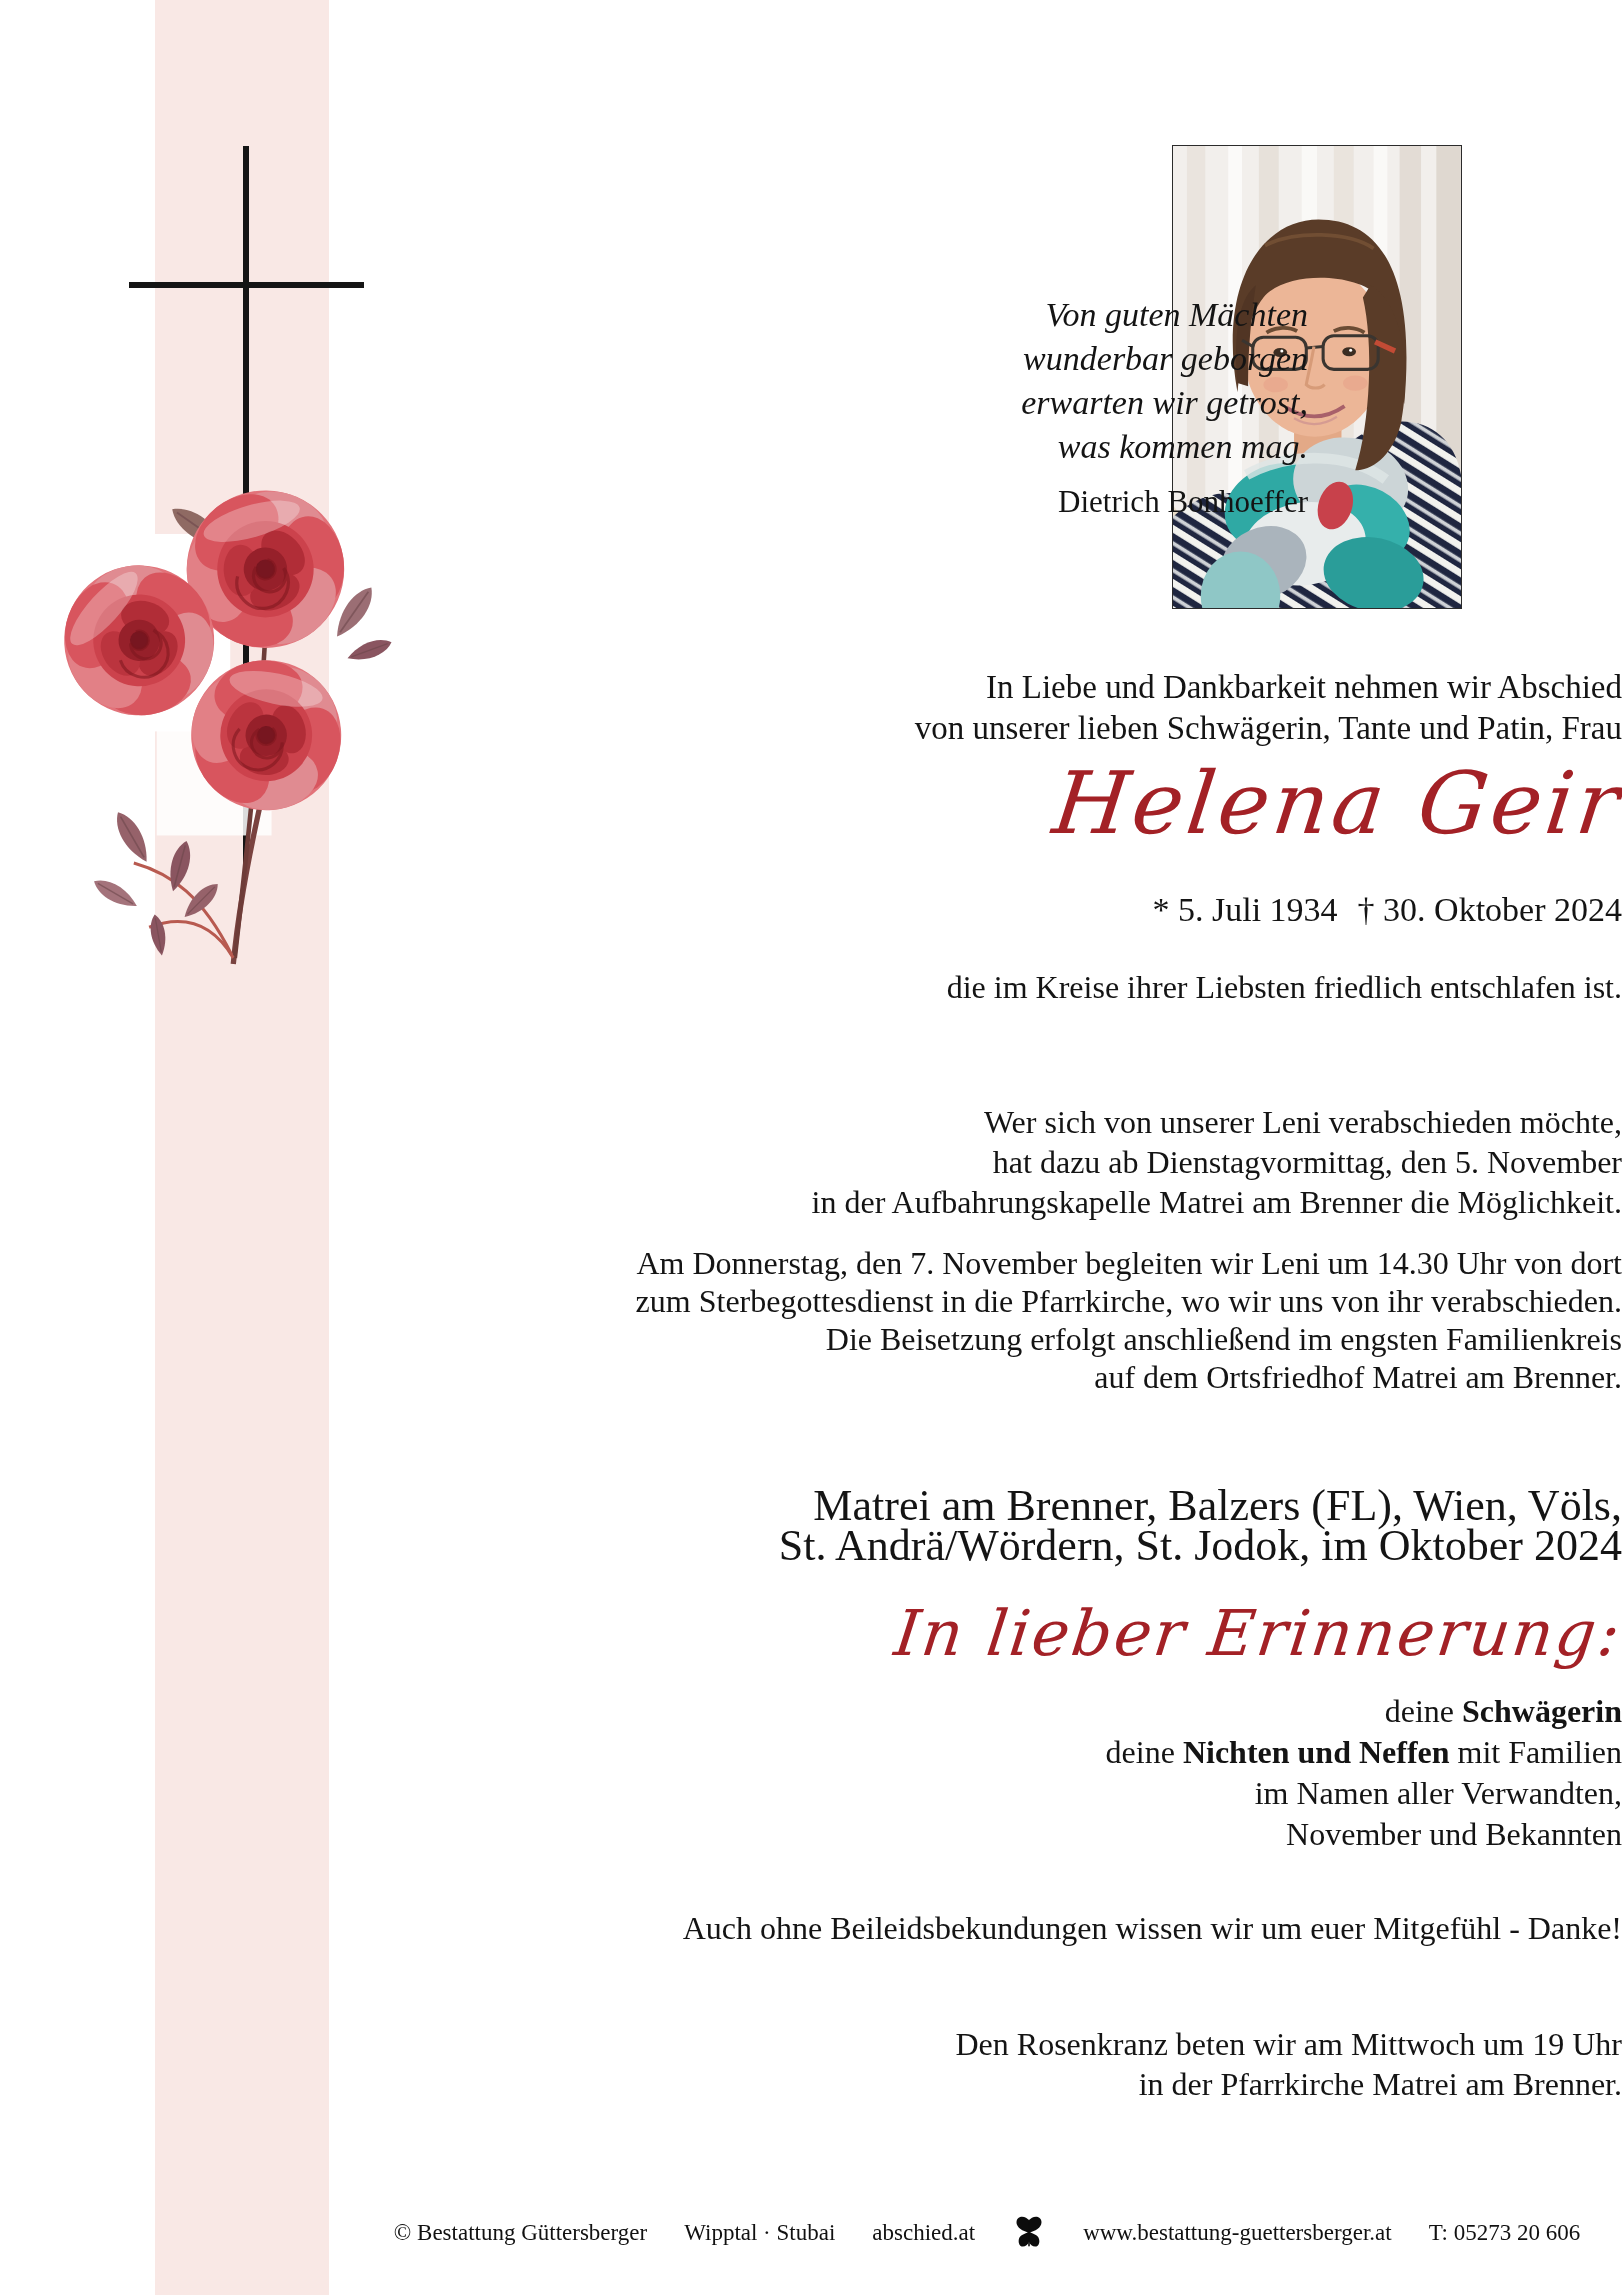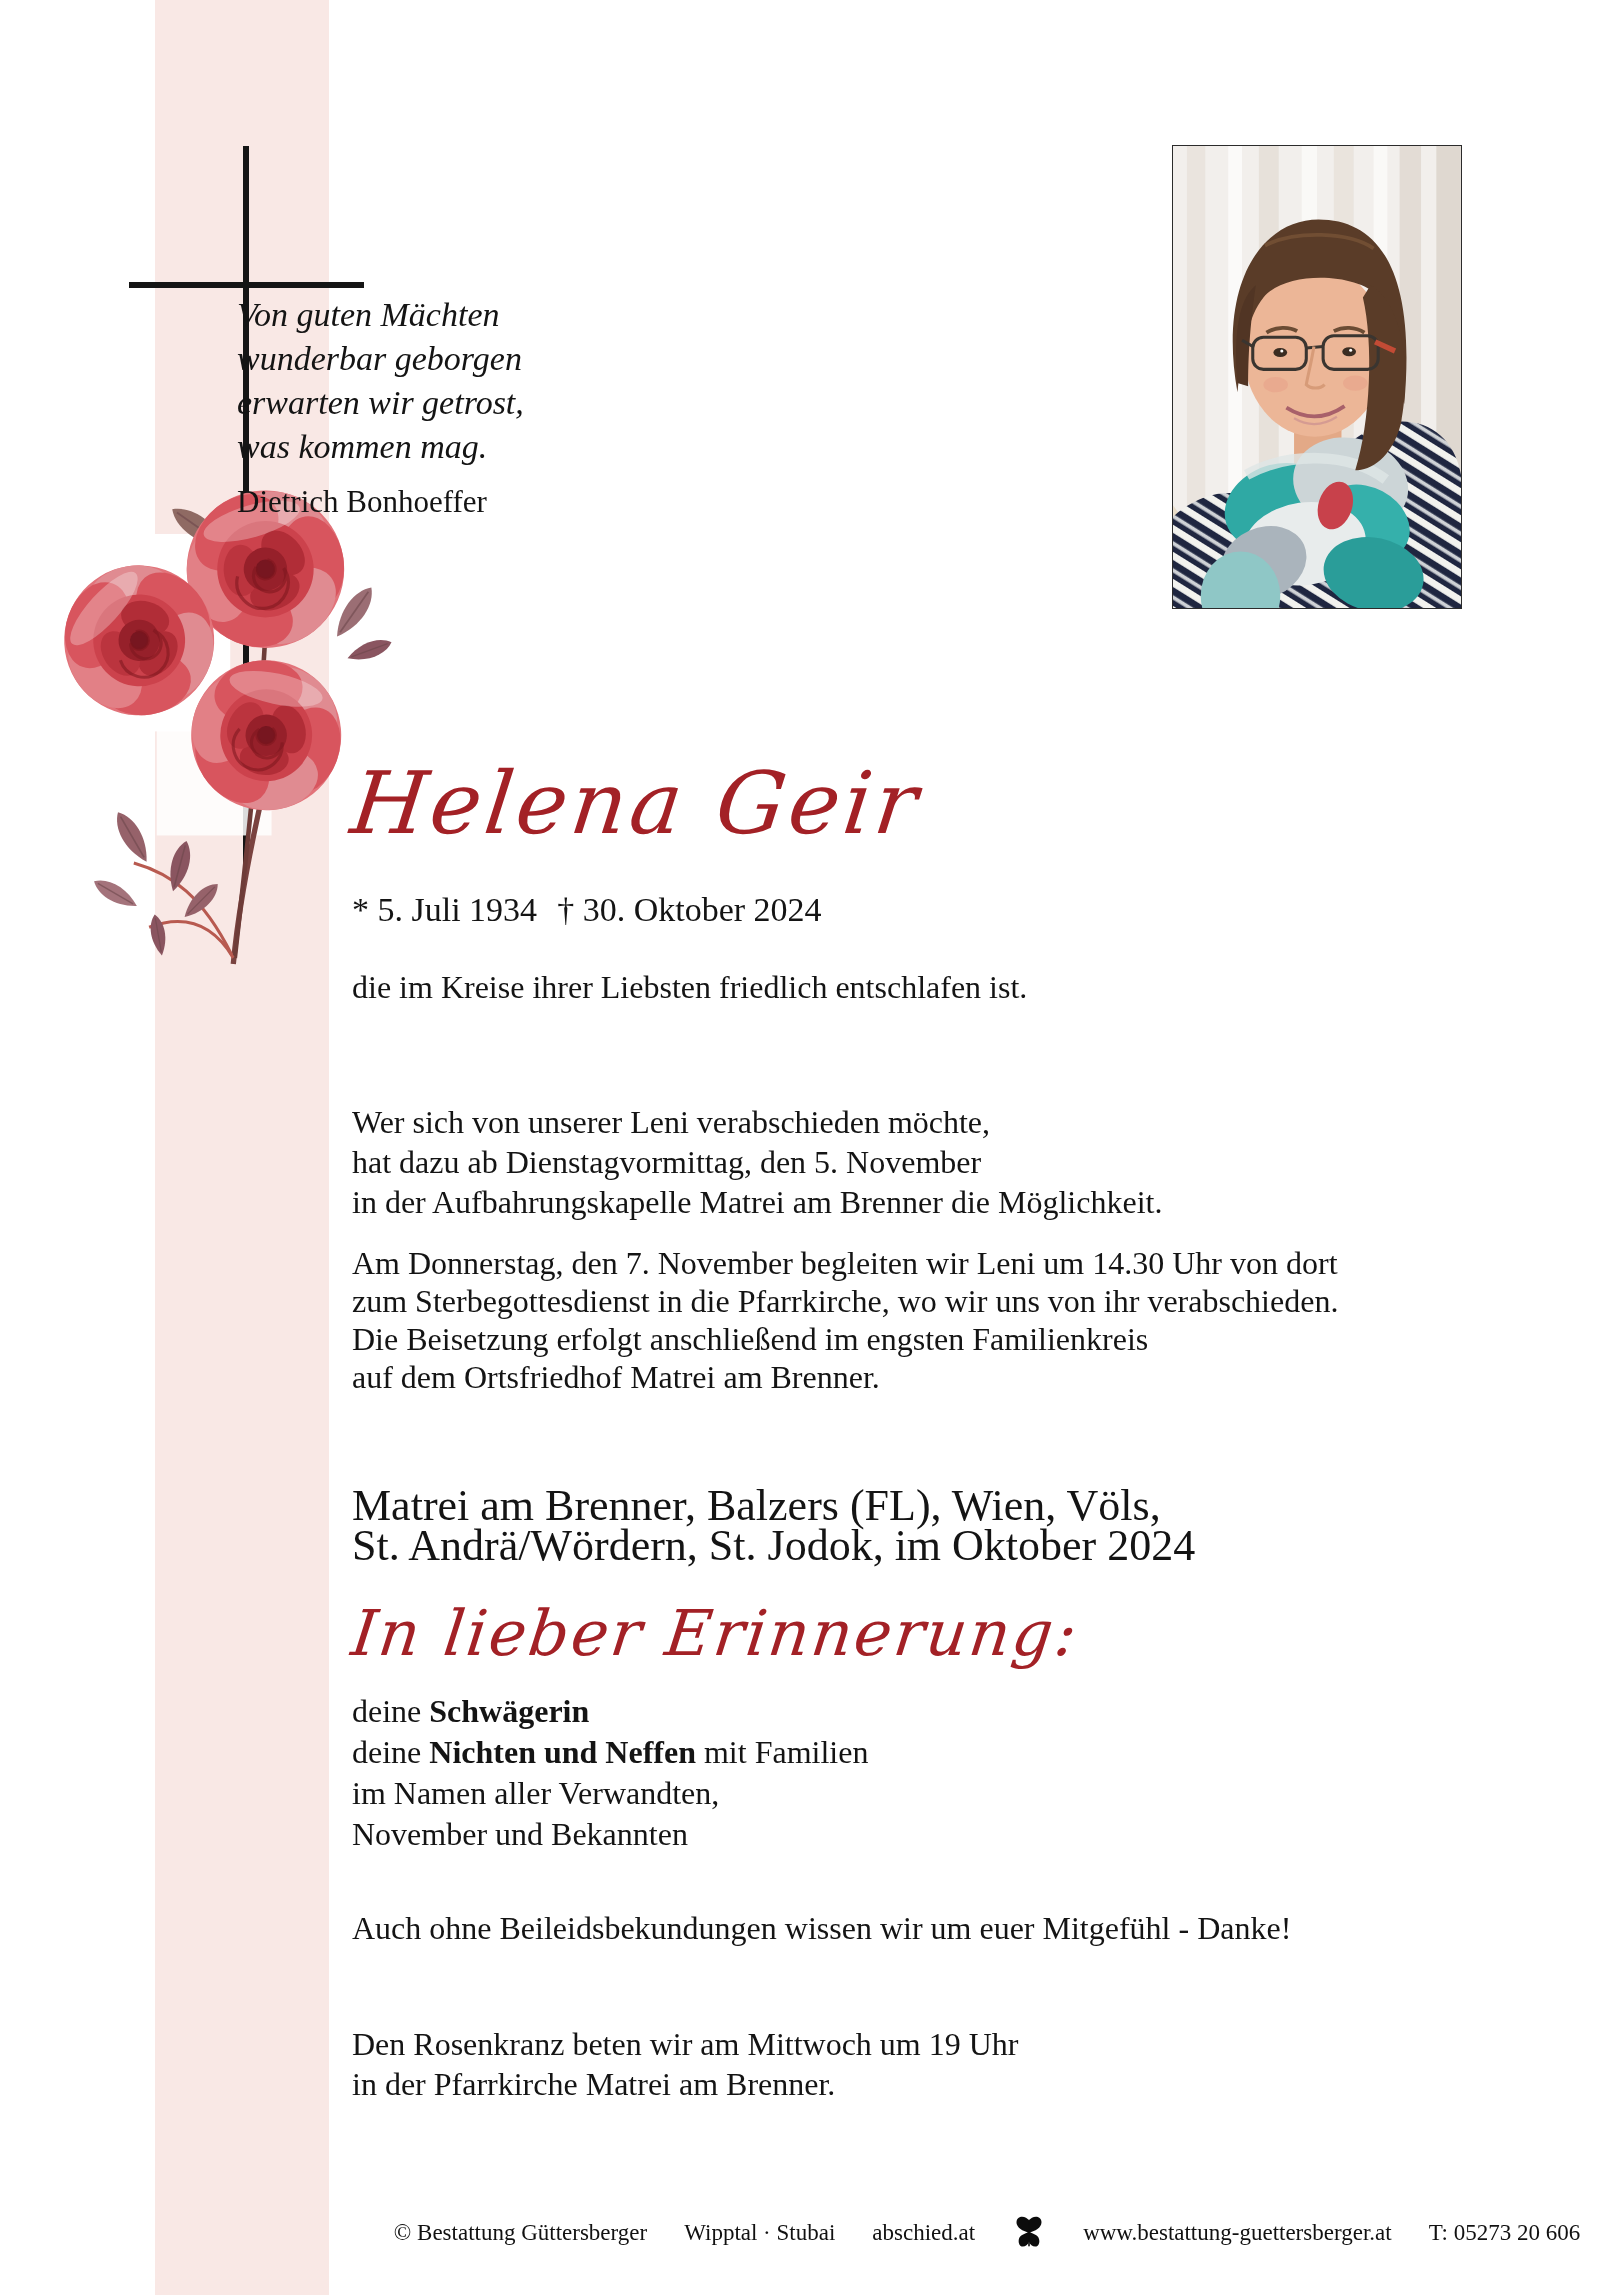--- a/index.html
+++ b/index.html
@@ -12,21 +12,21 @@
   #stripe{left:155px;top:0;width:174px;height:2295px;background:#f9e8e5;}
   
   .cross-v{left:243px;top:146px;width:6.1px;height:724px;background:#151515;}
   .cross-h{left:129px;top:282px;width:235px;height:6.1px;background:#151515;}
   
   #roses{left:42px;top:468px;width:352px;height:513px;}
   
   #photo{left:1172px;top:145px;width:288px;height:462px;border:1.5px solid #2b2b2b;background:#f2efec;}
   #photo svg{display:block;}
   
-  .center{text-align:left;}
+  .center{text-align:right;}
   .quote-block{left:237px;top:293px;width:1071px;font-size:34px;line-height:44px;font-style:italic;}
   .quote-author{left:237px;top:484px;width:1071px;font-size:31px;}
   .maincol{left:352px;width:1270px;}
   .intro{top:667px;font-size:33px;line-height:41px;}
   .name-line{top:748px;font-size:86px;line-height:1.3;color:#a32126;letter-spacing:3.8px;}
   .script{font-family:"DejaVu Serif",serif;font-style:italic;display:inline-block;transform:skewX(-7deg);}
   .dates{top:891px;font-size:34px;}
   .dates .sep{display:inline-block;width:20px;}
   .passing{top:969px;font-size:32px;}
   .viewing{top:1102px;font-size:32px;line-height:40px;}
@@ -172,20 +172,24 @@
   </div>
 
   <div class="abs quote-block center">
     <div>Von guten Mächten</div>
     <div>wunderbar geborgen</div>
     <div>erwarten wir getrost,</div>
     <div>was kommen mag.</div>
   </div>
   <div class="abs quote-author center">Dietrich Bonhoeffer</div>
 
+  <div class="abs maincol intro center">
+    <div>In Liebe und Dankbarkeit nehmen wir Abschied</div>
+    <div>von unserer lieben Schwägerin, Tante und Patin, Frau</div>
+  </div>
 
   <div class="abs maincol name-line center">
     <span class="script">Helena Geir</span>
   </div>
 
   <div class="abs maincol dates center">
     <span>* 5. Juli 1934</span><span class="sep"></span><span>† 30. Oktober 2024</span>
   </div>
 
   <div class="abs maincol passing center">die im Kreise ihrer Liebsten friedlich entschlafen ist.</div>

